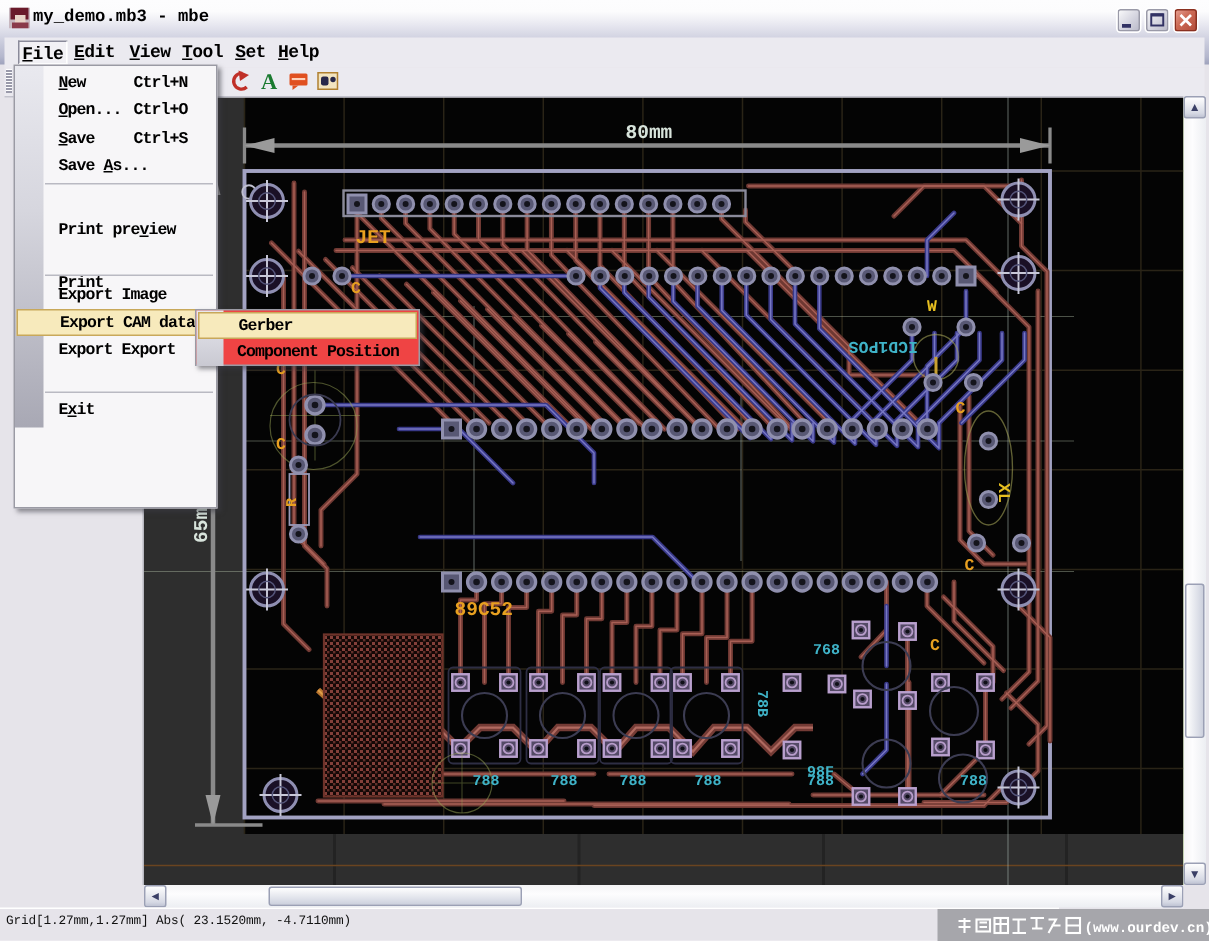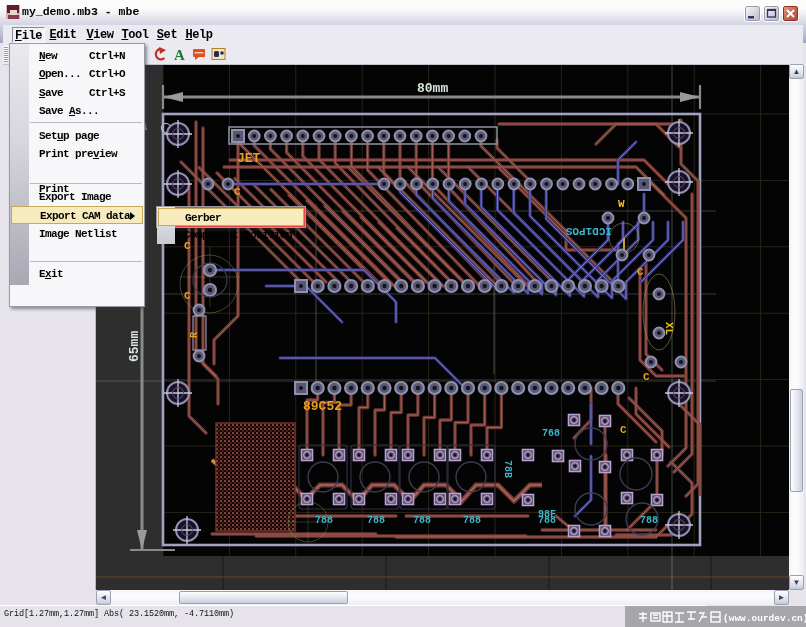--- a/index.html
+++ b/index.html
@@ -21,28 +21,28 @@
 #vscroll{position:absolute;left:789px;top:64px;width:15px;height:526px;background:linear-gradient(to right,#f4f4f6,#fdfdfe 40%,#eceef2);}
 #hscroll{position:absolute;left:96px;top:590px;width:693px;height:15px;background:linear-gradient(to bottom,#f4f4f6,#fdfdfe 40%,#eceef2);}
 .sbtn{position:absolute;width:15px;height:15px;border-radius:2px;border:1px solid #9ba0b5;box-sizing:border-box;
  background:linear-gradient(to bottom,#fefefe,#d6d9e4 80%,#c0c4d4);color:#3a3f66;font:bold 8px "Liberation Sans",sans-serif;text-align:center;line-height:13px;}
 #vthumb{position:absolute;left:1px;top:325px;width:13px;height:103px;border-radius:2px;border:1px solid #9ba0b5;box-sizing:border-box;background:linear-gradient(to right,#fefefe,#dcdfe8 70%,#ccd0dd);}
 #hthumb{position:absolute;left:83px;top:1px;width:169px;height:13px;border-radius:2px;border:1px solid #9ba0b5;box-sizing:border-box;background:linear-gradient(to bottom,#fefefe,#dcdfe8 70%,#ccd0dd);}
 #corner{position:absolute;left:789px;top:590px;width:17px;height:15px;background:#e6e4ea;}
 #status{position:absolute;left:0px;top:605px;width:706px;height:22px;background:#e6e4ea;border-top:1px solid #fff;box-sizing:border-box;}
 #status .txt{position:absolute;left:4px;top:3px;font:8.5px "Liberation Mono",monospace;color:#111;letter-spacing:-0.1px;white-space:nowrap;}
 #wm{position:absolute;left:625px;top:0px;width:181px;height:22px;background:#a6a6ab;}
-#fmenu{position:absolute;left:9px;top:43px;width:136px;height:264px;background:#f7f6f8;border:1px solid #9a9aa4;box-sizing:border-box;box-shadow:2px 2px 3px rgba(60,60,70,.55);font:bold 11px "Liberation Mono",monospace;letter-spacing:-0.6px;color:#000;}
+#fmenu{position:absolute;left:9px;top:43px;width:136px;height:296px;background:#f7f6f8;border:1px solid #9a9aa4;box-sizing:border-box;box-shadow:2px 2px 3px rgba(60,60,70,.55);font:bold 11px "Liberation Mono",monospace;letter-spacing:-0.6px;color:#000;}
 #fgut{position:absolute;left:0px;top:0px;width:19px;height:241px;background:linear-gradient(to bottom,#e9e9ef,#d6d6de 40%,#a8a8b4);}
 .fitem{position:absolute;left:1px;width:132px;height:18px;line-height:18px;white-space:nowrap;}
 .fitem .lab{position:absolute;left:28px;}
 .fitem .sc{position:absolute;left:78px;}
 .fsep{position:absolute;left:20px;width:112px;border-top:1px solid #b9b9c2;}
 .hilite{background:#f7eabc;border:1px solid #c8a85a;box-sizing:border-box;}
-#smenu{position:absolute;left:156px;top:206px;width:150px;height:22px;background:#ef4444;border:1px solid #9a9aa4;box-sizing:border-box;box-shadow:2px 2px 3px rgba(60,60,70,.55);font:bold 11px "Liberation Mono",monospace;letter-spacing:-0.6px;color:#000;}
+#smenu{position:absolute;left:130px;top:206px;width:150px;height:38px;background:#ef4444;border:1px solid #9a9aa4;box-sizing:border-box;box-shadow:2px 2px 3px rgba(60,60,70,.55);font:bold 11px "Liberation Mono",monospace;letter-spacing:-0.6px;color:#000;}
 #sgut{position:absolute;left:0px;top:0px;width:18px;height:37px;background:linear-gradient(to bottom,#e9e9ef,#c9c9d2);}
 .sitem{position:absolute;left:1px;width:146px;height:18px;line-height:18px;white-space:nowrap;}
 .sitem .lab{position:absolute;left:26px;}
 u{text-underline-offset:1px;}
 </style></head>
 <body>
 <div id="win">
  <div id="canvas">
 <svg id="pcb" width="693" height="526">
         <defs>
@@ -461,41 +461,38 @@
         <span class="sc">Ctrl+O</span>
       </div>
   <div class="fitem" style="top:40px">
         <span class="lab"><u>S</u>ave</span>
         <span class="sc">Ctrl+S</span>
       </div>
   <div class="fitem" style="top:58px">
         <span class="lab">Save <u>A</u>s...</span>
       </div>
   <div class="fsep" style="top:78px"></div>
-  <div class="fitem" style="top:83px">
-        <span class="lab">Set<u>u</u>p page</span>
-      </div>
   <div class="fitem" style="top:101px">
         <span class="lab">Print pre<u>v</u>iew</span>
       </div>
   <div class="fitem" style="top:136px">
         <span class="lab"><u>P</u>rint</span>
       </div>
   <div class="fsep" style="top:139px"></div>
   <div class="fitem" style="top:144px">
         <span class="lab">Export Image</span>
       </div>
   <div class="fitem hilite" style="top:162px">
         <span class="lab">Export CAM data</span>
     <svg style="position:absolute;left:118px;top:5px" width="5" height="8">
           <path d="M0 0 L5 4 L0 8 Z" fill="#000"></path>
         </svg>
       </div>
   <div class="fitem" style="top:181px">
-        <span class="lab">Image Netlist</span>
+        <span class="lab">Export Export</span>
       </div>
   <div class="fsep" style="top:217px"></div>
   <div class="fitem" style="top:221px">
         <span class="lab">E<u>x</u>it</span>
       </div>
  </div>
  <div id="smenu">
   <div id="sgut"></div>
   <div class="sitem hilite" style="top:1px">
         <span class="lab">Gerber</span>

